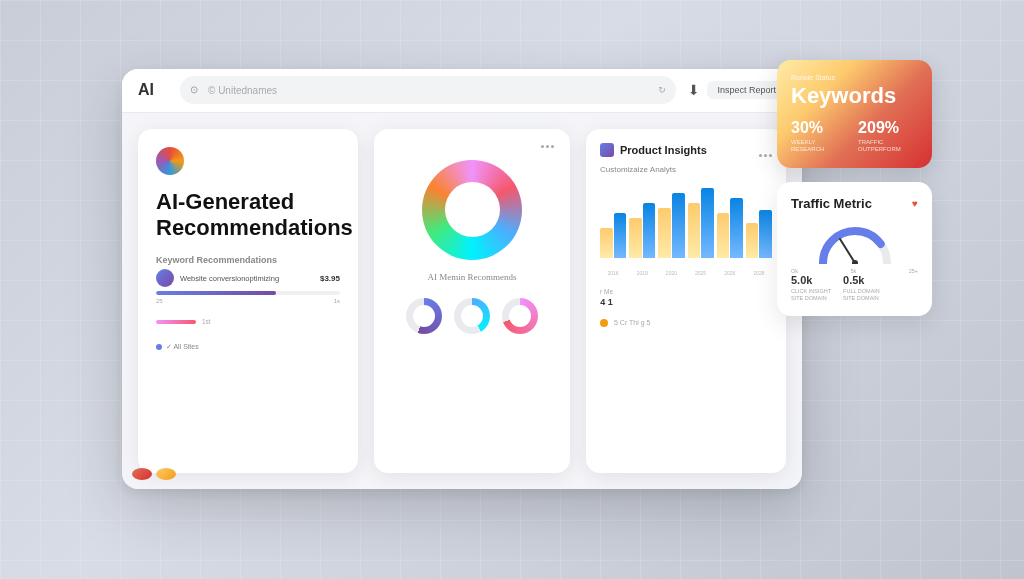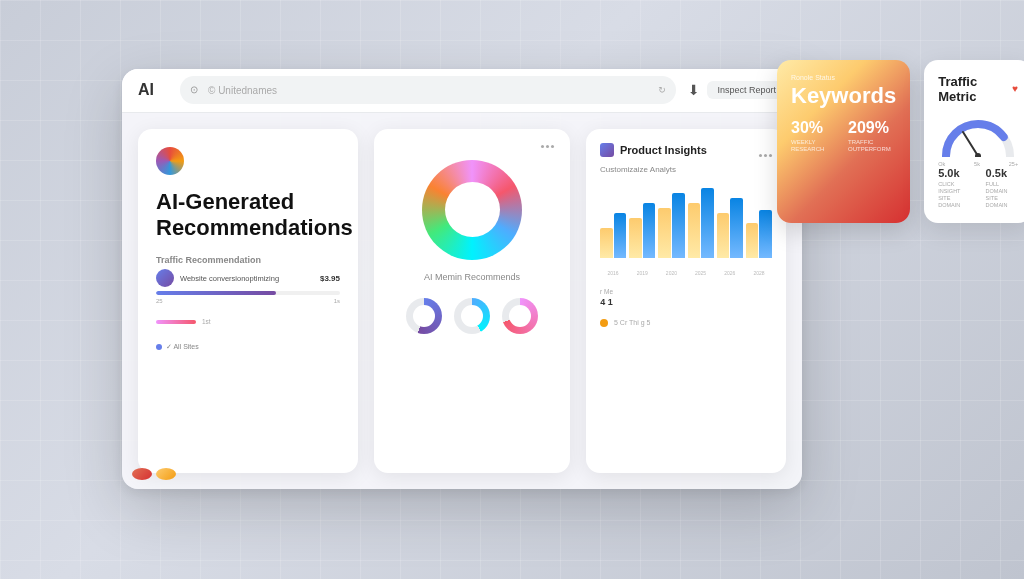--- a/index.html
+++ b/index.html
@@ -245,20 +245,21 @@
     }
 
     
     .card-2 {
       flex: 1;
       padding: 16px;
       display: flex;
       flex-direction: column;
       align-items: center;
       gap: 12px;
+      font-family: Liberation Serif, serif;
     }
 
     .card-2-dots {
       align-self: flex-end;
       display: flex;
       gap: 2px;
     }
 
     .dot-menu {
       width: 3px;
@@ -430,21 +431,21 @@
       background: #f39c12;
     }
 
     
     .right-panel {
       position: absolute;
       right: 30px;
       top: 20px;
       width: 155px;
       display: flex;
-      flex-direction: row;
+      flex-direction: column;
       gap: 14px;
     }
 
     
     .keywords-card {
       background: linear-gradient(135deg, #ffeaa7 0%, #fdcb6e 30%, #e17055 60%, #d63031 100%);
       border-radius: 14px;
       padding: 14px;
       box-shadow: 0 8px 24px rgba(0,0,0,0.15);
     }
@@ -597,21 +598,21 @@
         <button class="action-btn">Inspect Report</button>
       </div>
     </div>
 
     <div class="browser-content">
 
       <div class="card card-1">
         <div class="card-icon-circle"></div>
         <div class="card-1-title">AI-Generated<br>Recommendations</div>
         <div>
-          <div class="card-1-section-title">Traffic Recommendation</div>
+          <div class="card-1-section-title">Keyword Recommendations</div>
           <div class="keyword-row">
             <div class="keyword-avatar"></div>
             <span class="keyword-text">Website conversionoptimizing</span>
             <span class="keyword-price">$3.95</span>
           </div>
           <div class="progress-bar-container">
             <div class="progress-bar-track">
               <div class="progress-bar-fill" style="width:65%;"></div>
             </div>
             <div class="progress-labels">

